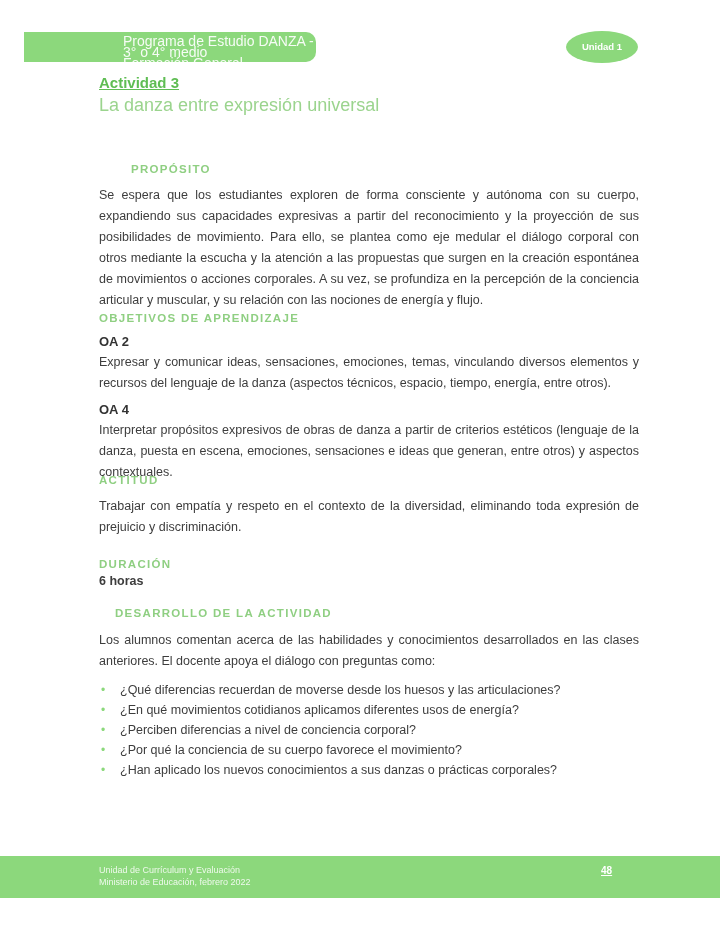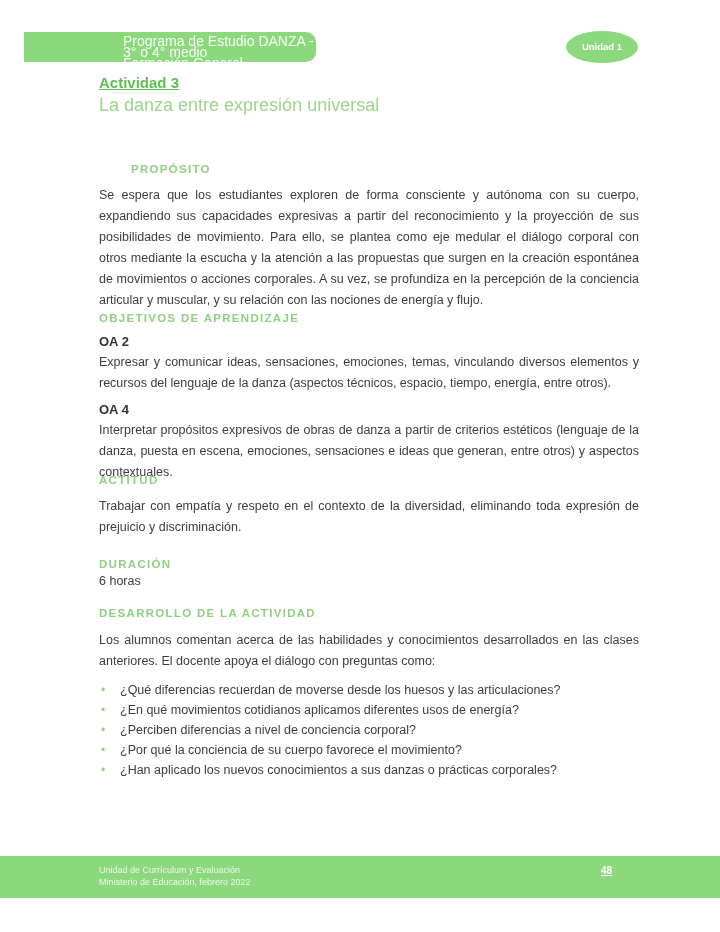--- a/index.html
+++ b/index.html
@@ -85,22 +85,22 @@
   #h-proposito   { top: 162px; padding-left: 32px; }
   #p-proposito   { top: 185px; }
   #h-objetivos   { top: 311px; }
   #oa2-label     { top: 334px; }
   #p-oa2         { top: 352px; }
   #oa4-label     { top: 402px; }
   #p-oa4         { top: 420px; }
   #h-actitud     { top: 473px; }
   #p-actitud     { top: 496px; }
   #h-duracion    { top: 546px; margin-top: 11px; }
-  #p-duracion    { top: 571px; text-align: left; }
-  #h-desarrollo  { top: 606px; }
+  #p-duracion    { top: 571px; text-align: left; font-weight: bold; }
+  #h-desarrollo  { top: 606px; margin-left: 16px; }
   #p-desarrollo  { top: 630px; }
 
   .question-list {
     top: 680px;
     list-style: none;
   }
   .question-list li {
     display: flex;
     align-items: flex-start;
     font-size: 12.5px;

